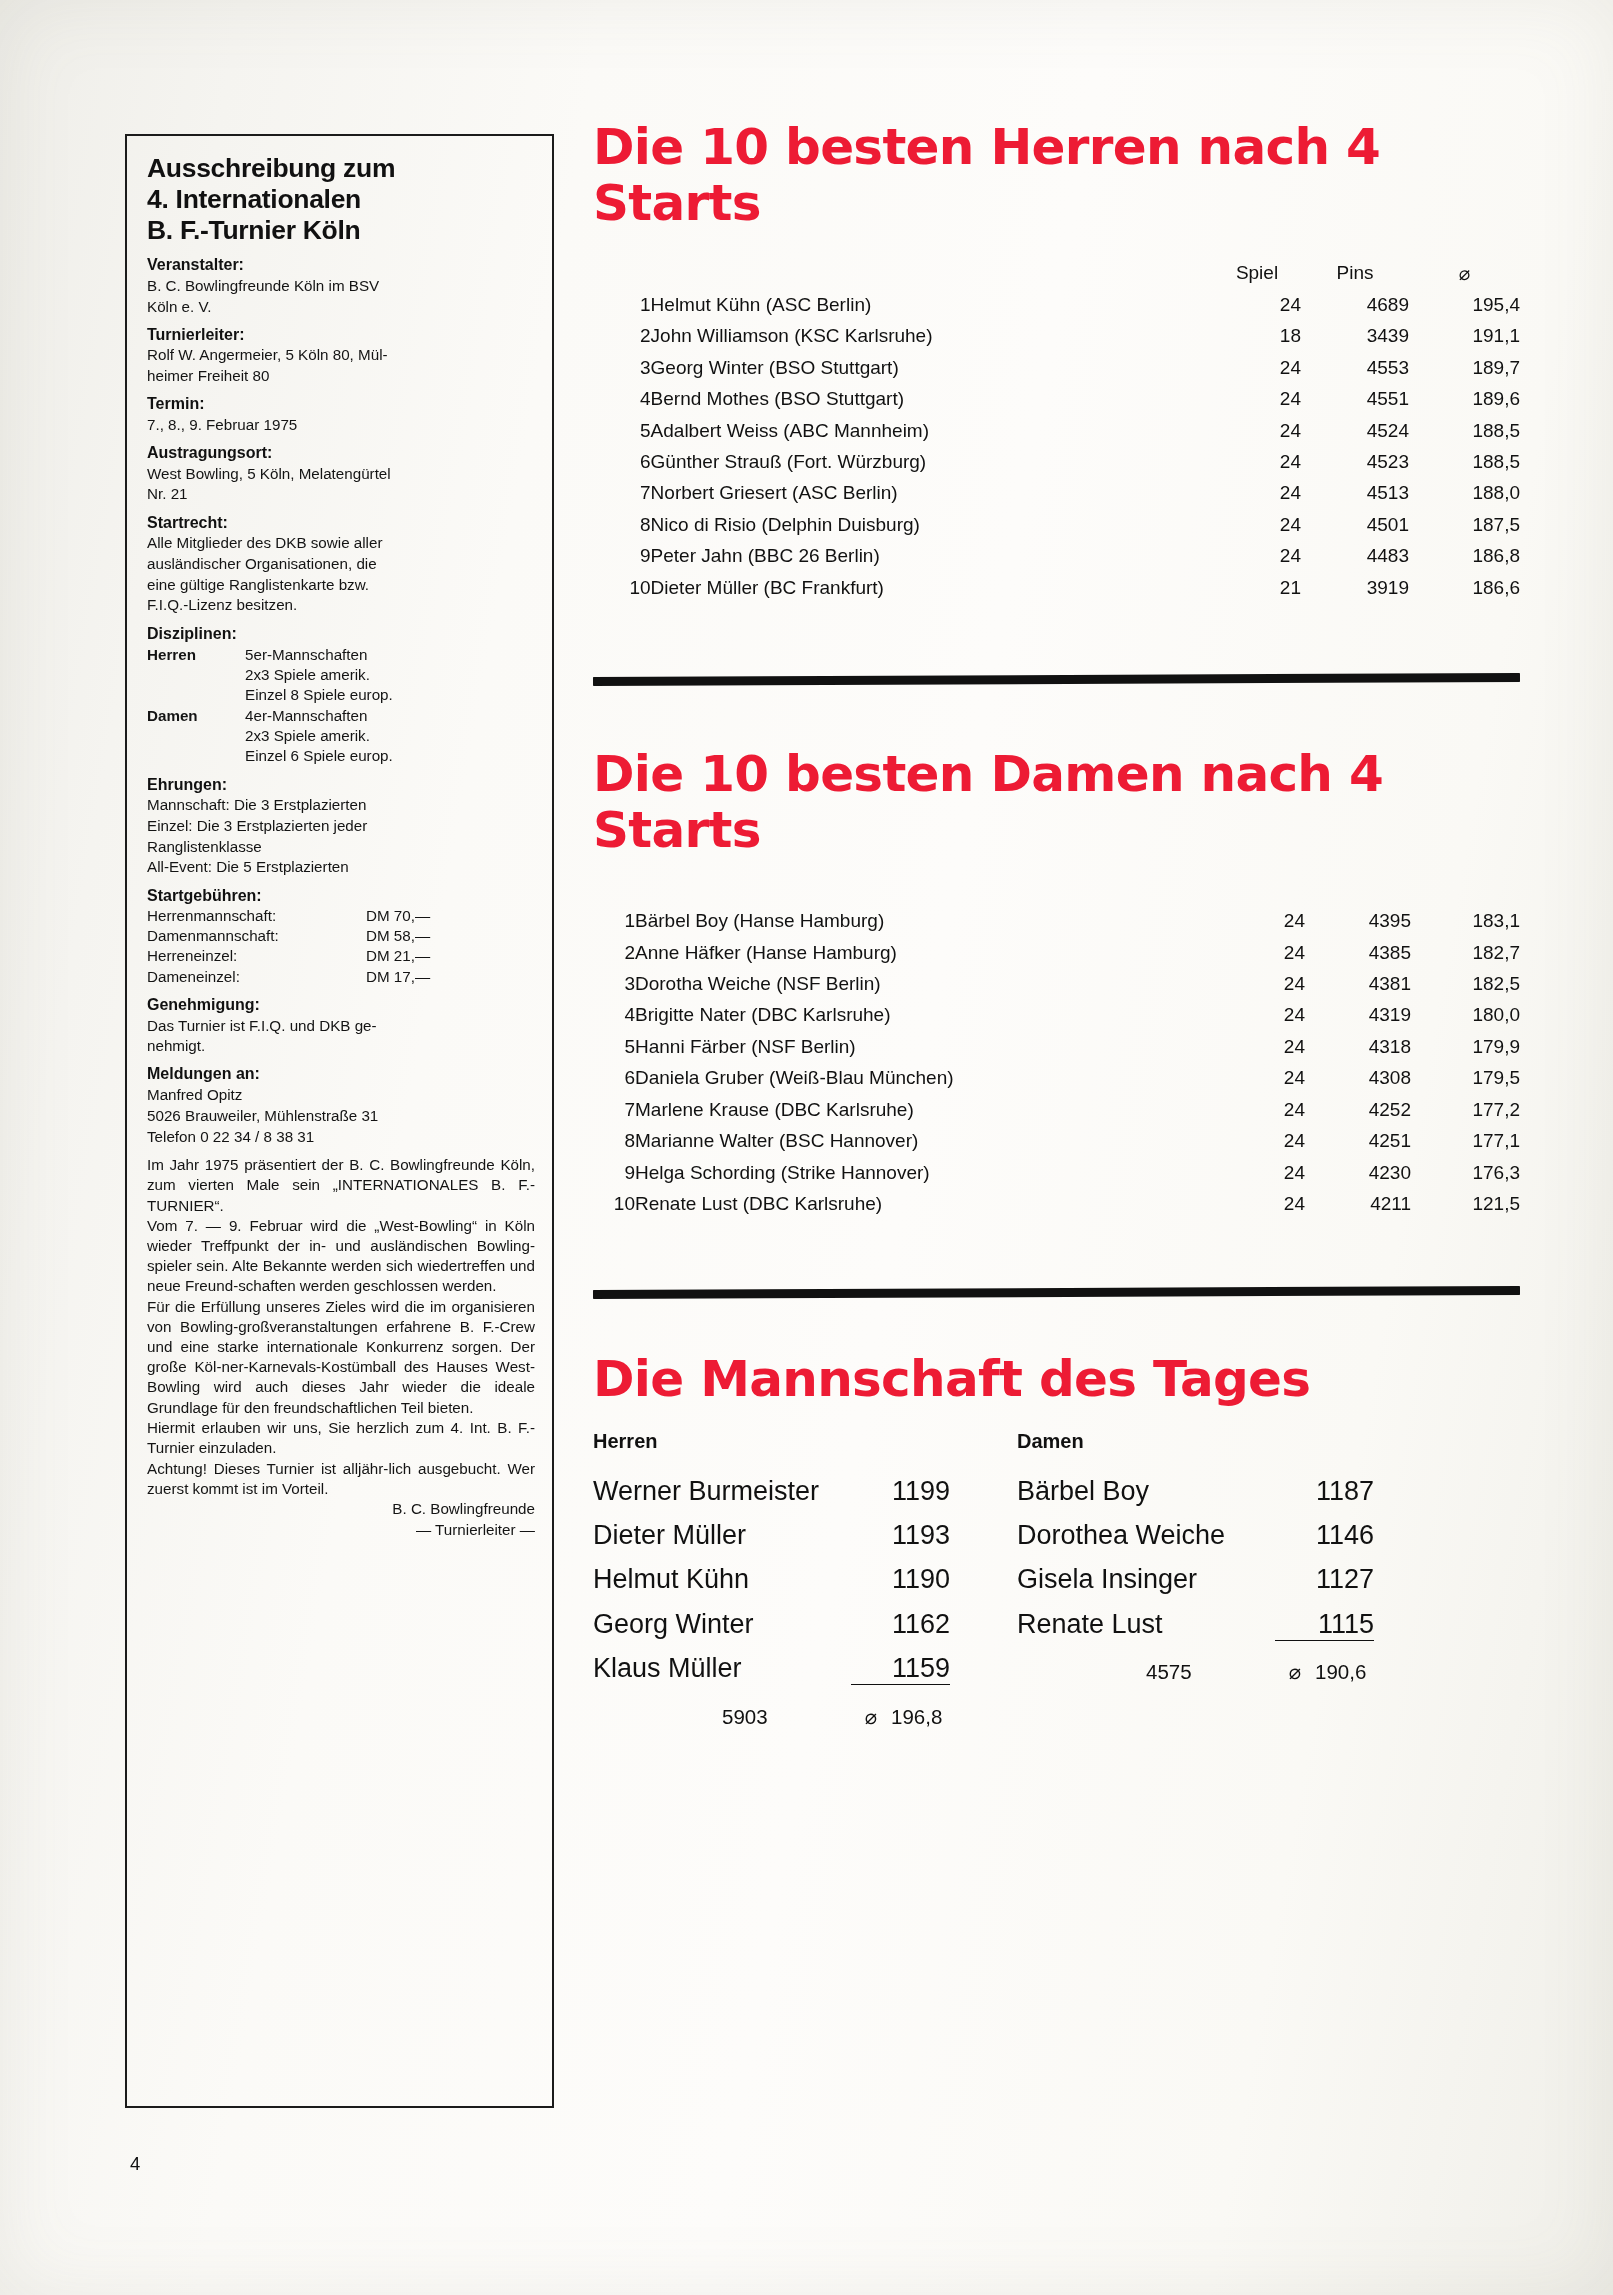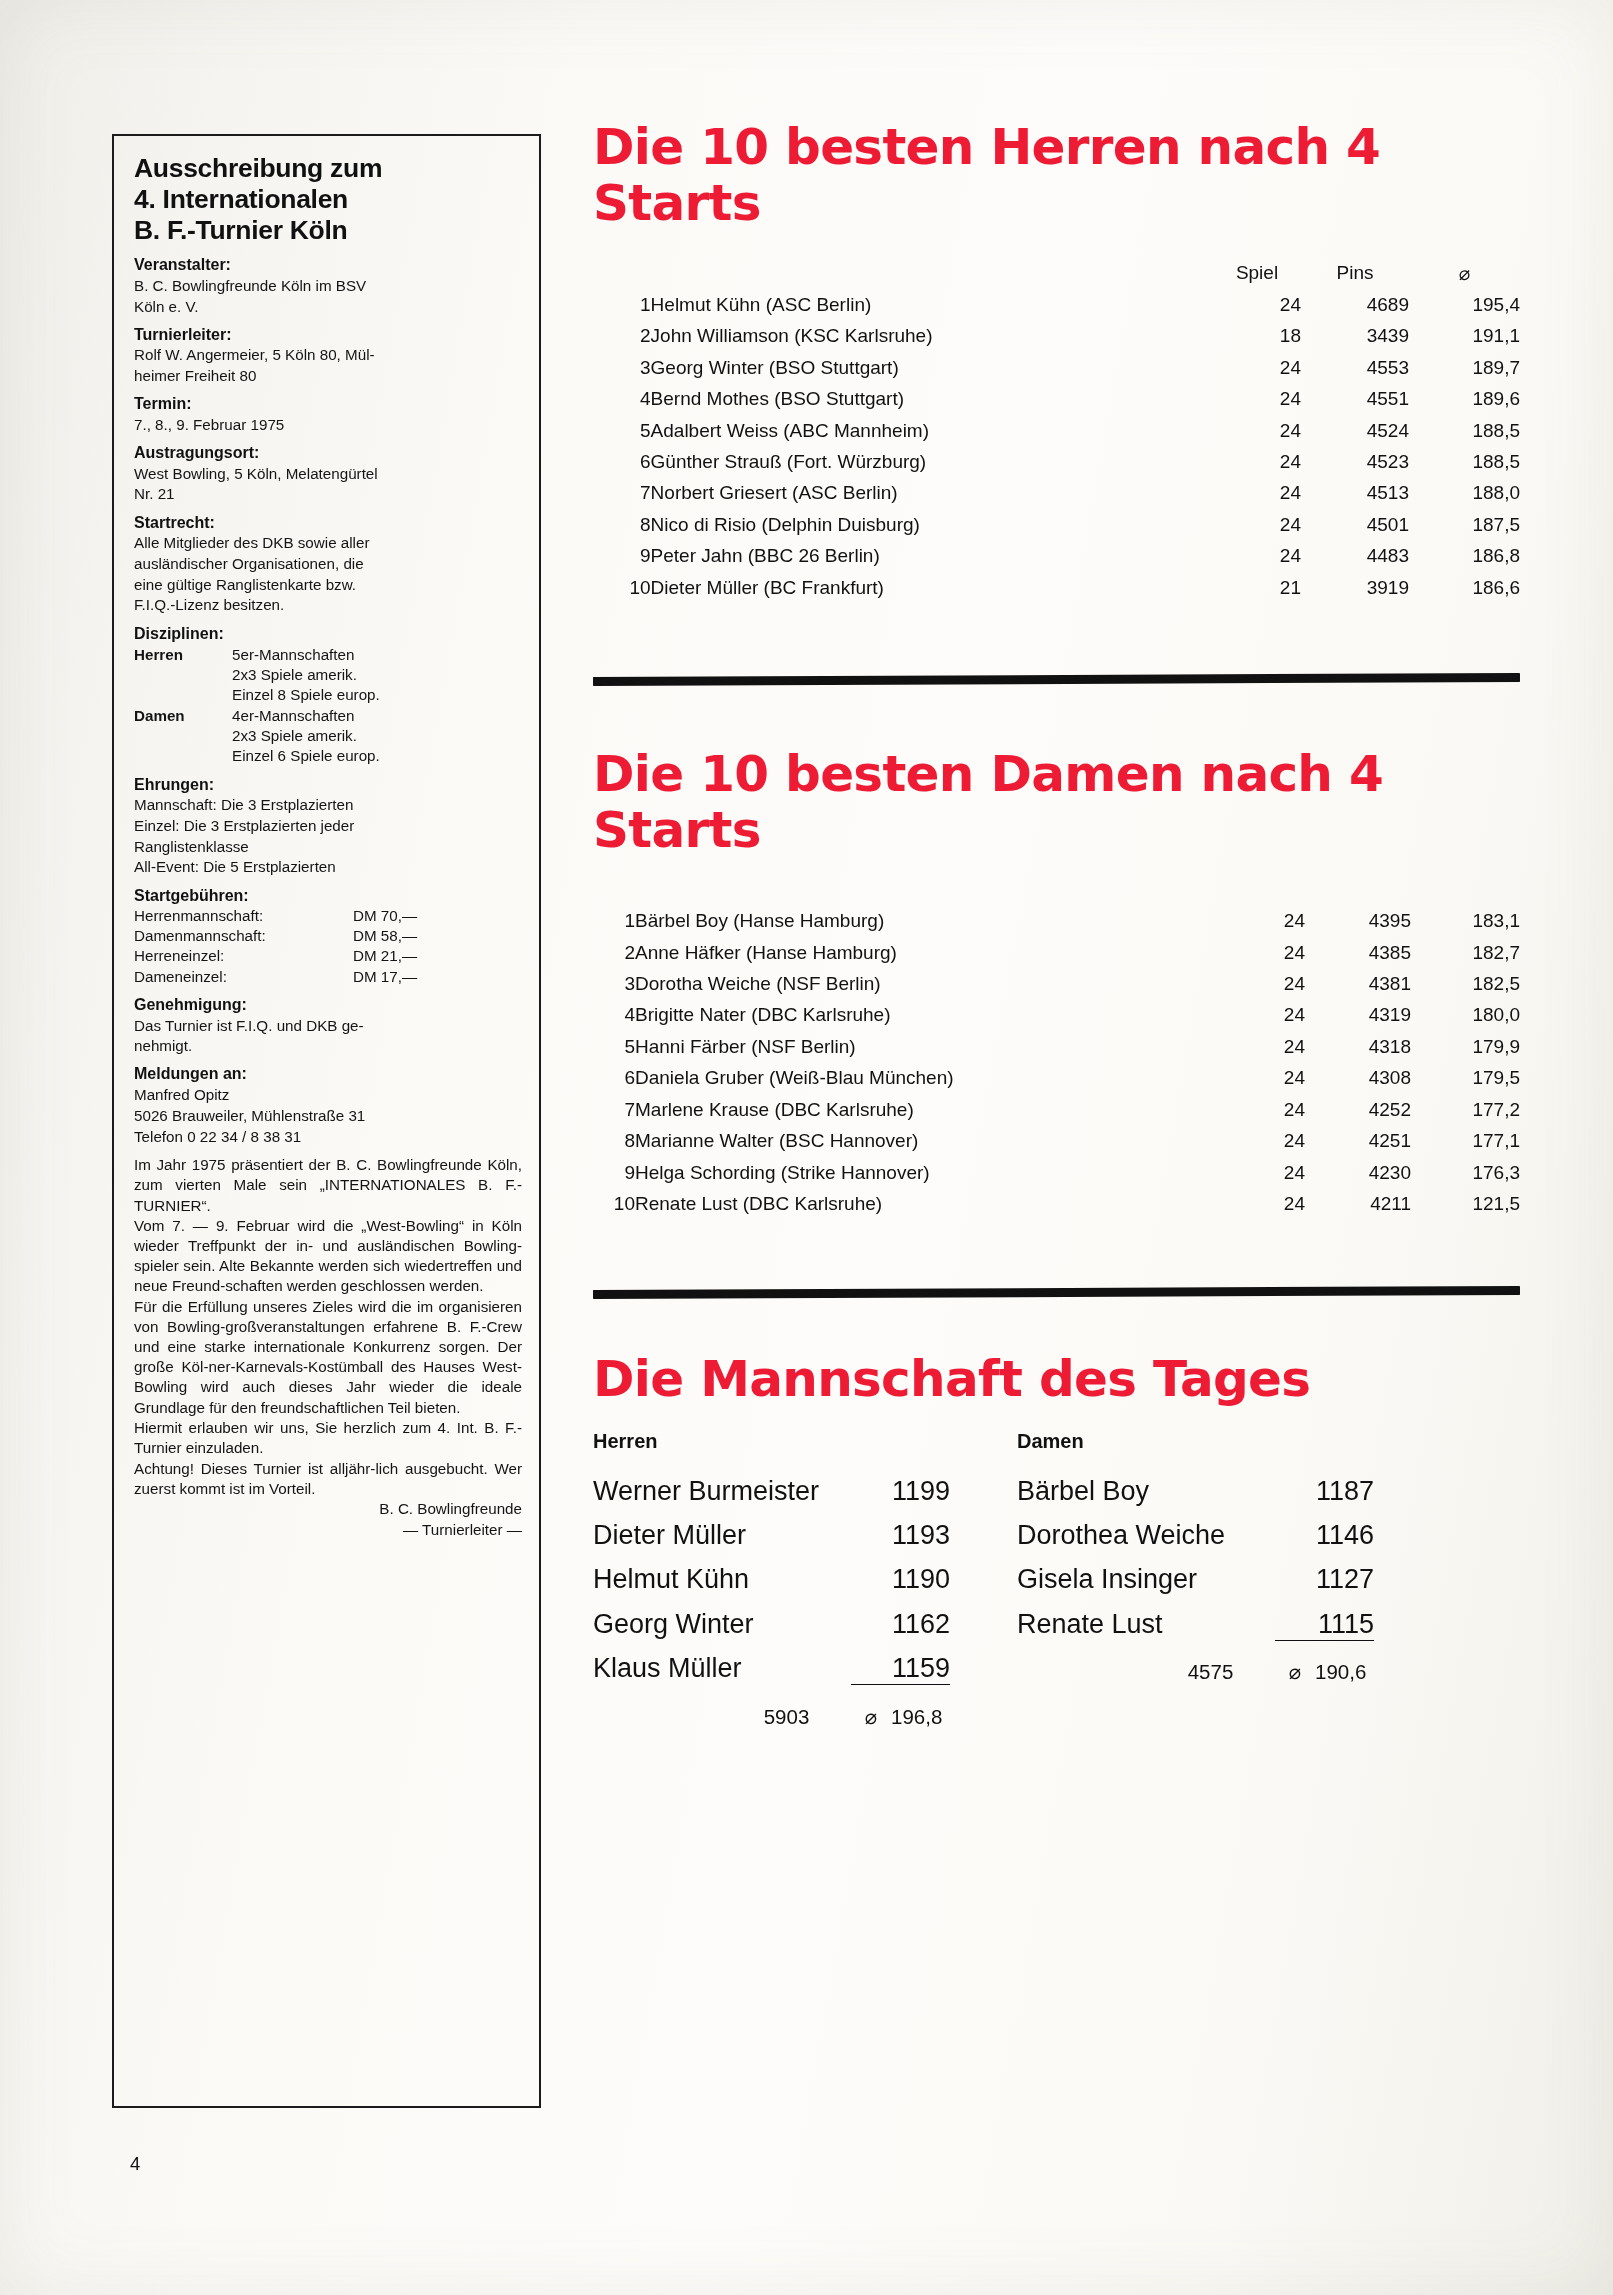--- a/index.html
+++ b/index.html
@@ -25,21 +25,21 @@
   .page-inner {
     position: absolute;
     left: 0; top: 0;
     width: 1613px; height: 2295px;
     box-shadow: inset 0 0 79px rgba(120,115,100,0.10);
   }
 
   
   .left-box {
     position: absolute;
-    left: 112px;
+    left: 125px;
     top: 134px;
     width: 429px;
     height: 1974px;
     border: 2px solid #1b1b1b;
     box-sizing: border-box;
     padding: 17px 17px 6.6px 20px;
     background: transparent;
   }
   .lb-title {
     font-weight: bold;
@@ -155,21 +155,21 @@
   }
   .mdt-row .n { width: 258px; }
   .mdt-row .v { width: 99px; text-align: right; }
   .mdt-row.last .v { border-bottom: 1.3px solid #111; padding-bottom: 2.6px; }
   .mdt-sum {
     display: flex;
     font-size: 20.5px;
     color: #111;
     padding-top: 10.6px;
   }
-  .mdt-sum .s1 { width: 129px; text-align: center; padding-left: 129px; }
+  .mdt-sum .s1 { width: 129px; text-align: left; padding-left: 129px; }
   .mdt-sum .s2 { width: 40px; text-align: center; }
   .mdt-sum .s3 { width: 106px; text-align: left; }
 
   .pagenum {
     position: absolute;
     left: 130px;
     top: 2153px;
     font-size: 18.5px;
     color: #111;
   }

